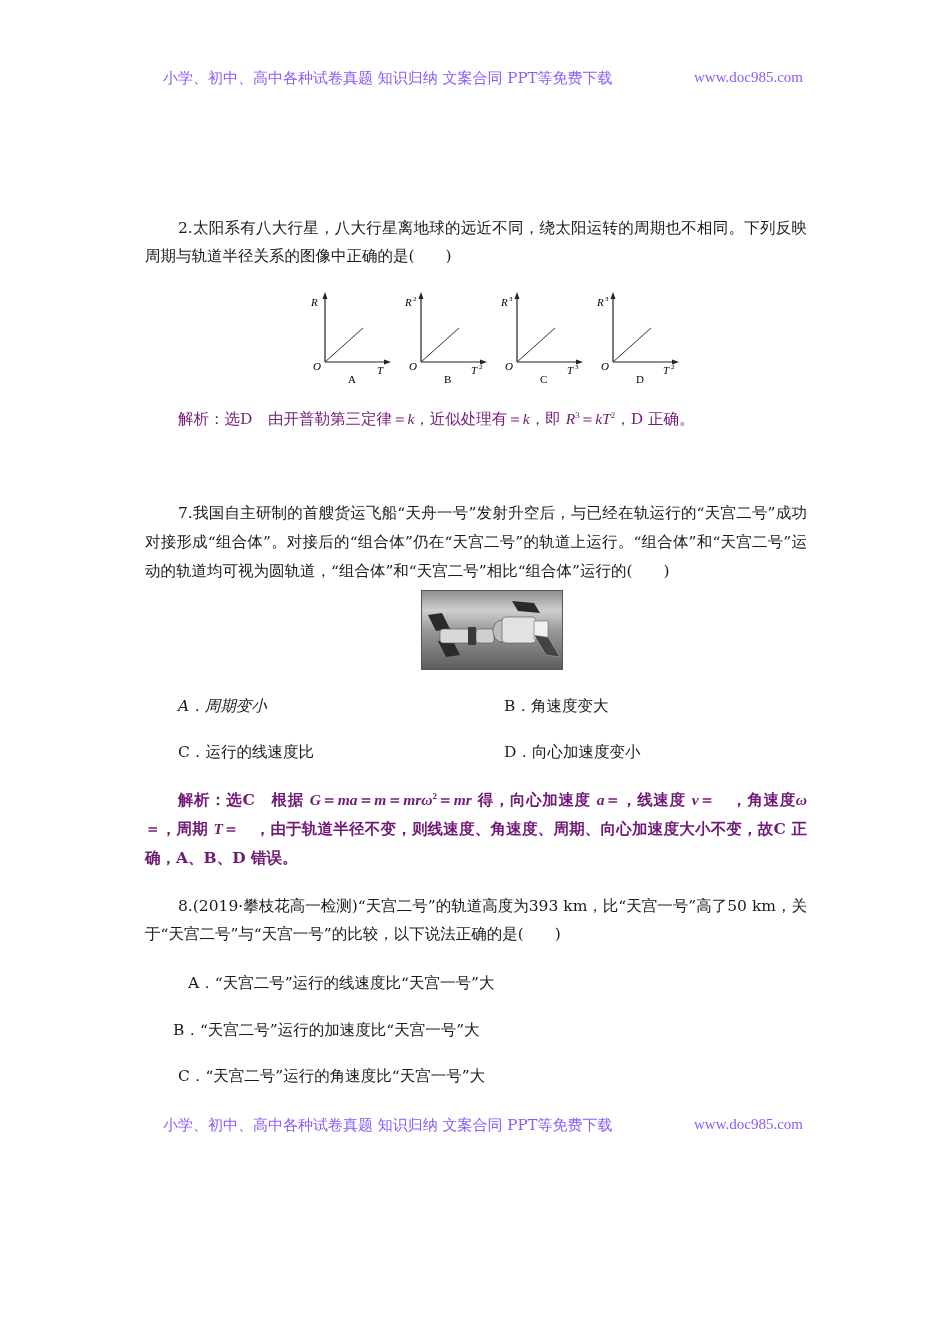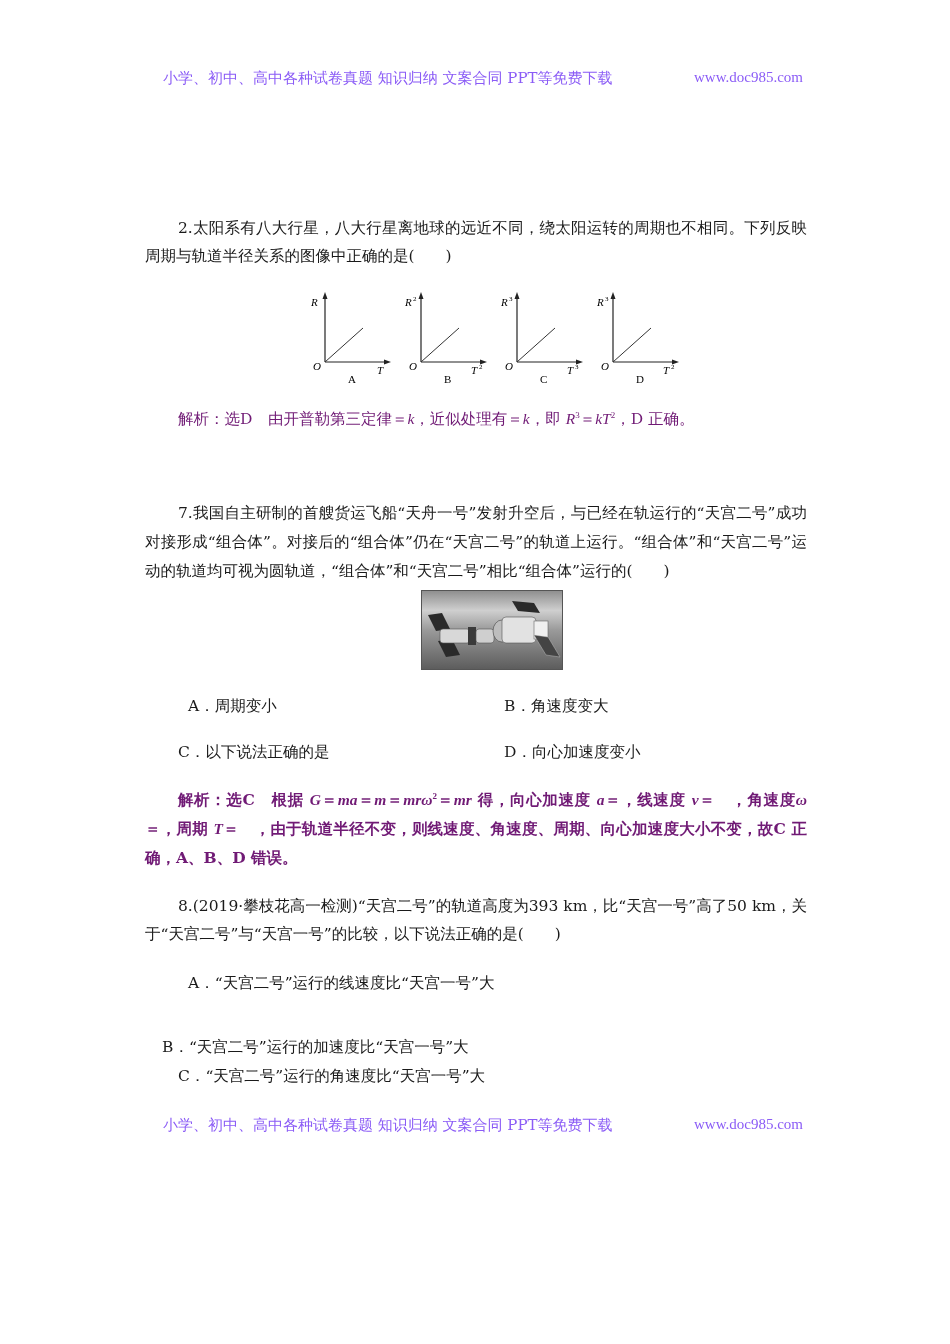--- a/index.html
+++ b/index.html
@@ -137,43 +137,43 @@
 
     <ellipse cx="80" cy="40" rx="9" ry="11" fill="#bdbdbd" stroke="#444" stroke-width="0.6"></ellipse>
     <rect x="80" y="26" width="34" height="26" rx="4" fill="#e2e2e2" stroke="#555" stroke-width="0.6"></rect>
     <rect x="112" y="30" width="14" height="18" fill="#f0f0f0" stroke="#666" stroke-width="0.6"></rect>
 
     <polygon points="90,10 112,12 118,22 96,20" fill="#2a2a2a"></polygon>
     <polygon points="112,44 126,46 138,66 124,64" fill="#444" stroke="#ccc" stroke-width="0.4"></polygon>
   </svg>
 </div>
 
-<div class="opt" style="left:188px; top:692px;">
+<div class="opt" style="left:178px; top:692px;font-style:italic;">
   <span>A．</span><span>周期变小</span>
 </div>
 <div class="opt" style="left:504px; top:692px;text-align:center;">
   <span>B．</span><span>角速度变大</span>
 </div>
 <div class="opt" style="left:178px; top:738px;">
-  <span>C．</span><span>以下说法正确的是</span>
+  <span>C．</span><span>运行的线速度比</span>
 </div>
 <div class="opt" style="left:504px; top:738px;">
   <span>D．</span><span>向心加速度变小</span>
 </div>
 
 <div class="para indent red" style="top:785px; line-height:29px;font-weight:bold;">
   <span>解析：选C　根据 </span><span class="it">G</span><span>＝</span><span class="it">ma</span><span>＝</span><span class="it">m</span><span>＝</span><span class="it">mrω</span><sup class="lat">2</sup><span>＝</span><span class="it">mr</span><span> 得，向心加速度 </span><span class="it">a</span><span>＝，线速度 </span><span class="it">v</span><span>＝　，角速度</span><span class="it">ω</span><span>＝，周期 </span><span class="it">T</span><span>＝　，由于轨道半径不变，则线速度、角速度、周期、向心加速度大小不变，</span><span>故C 正确，A、B、D 错误。</span>
 </div>
 
 <div class="para indent" style="top:892px;">8.(2019·攀枝花高一检测)“天宫二号”的轨道高度为393 km，比“天宫一号”高了50 km，关于“天宫二号”与“天宫一号”的比较，以下说法正确的是(　　)</div>
 
 <div class="opt" style="left:188px; top:969px;">
   <span>A．</span><span>“天宫二号”运行的线速度比“天宫一号”大</span>
 </div>
-<div class="opt" style="left:162px; top:1016px;margin-top:17px;">
+<div class="opt" style="left:173px; top:1016px;">
   <span>B．</span><span>“天宫二号”运行的加速度比“天宫一号”大</span>
 </div>
 <div class="opt" style="left:178px; top:1062px;text-align:center;">
   <span>C．</span><span>“天宫二号”运行的角速度比“天宫一号”大</span>
 </div>
 
 <div class="ftr">
   <span>小学、初中、高中各种试卷真题  知识归纳  文案合同  PPT等免费下载</span>
   <span class="url">www.doc985.com</span>
 </div>

